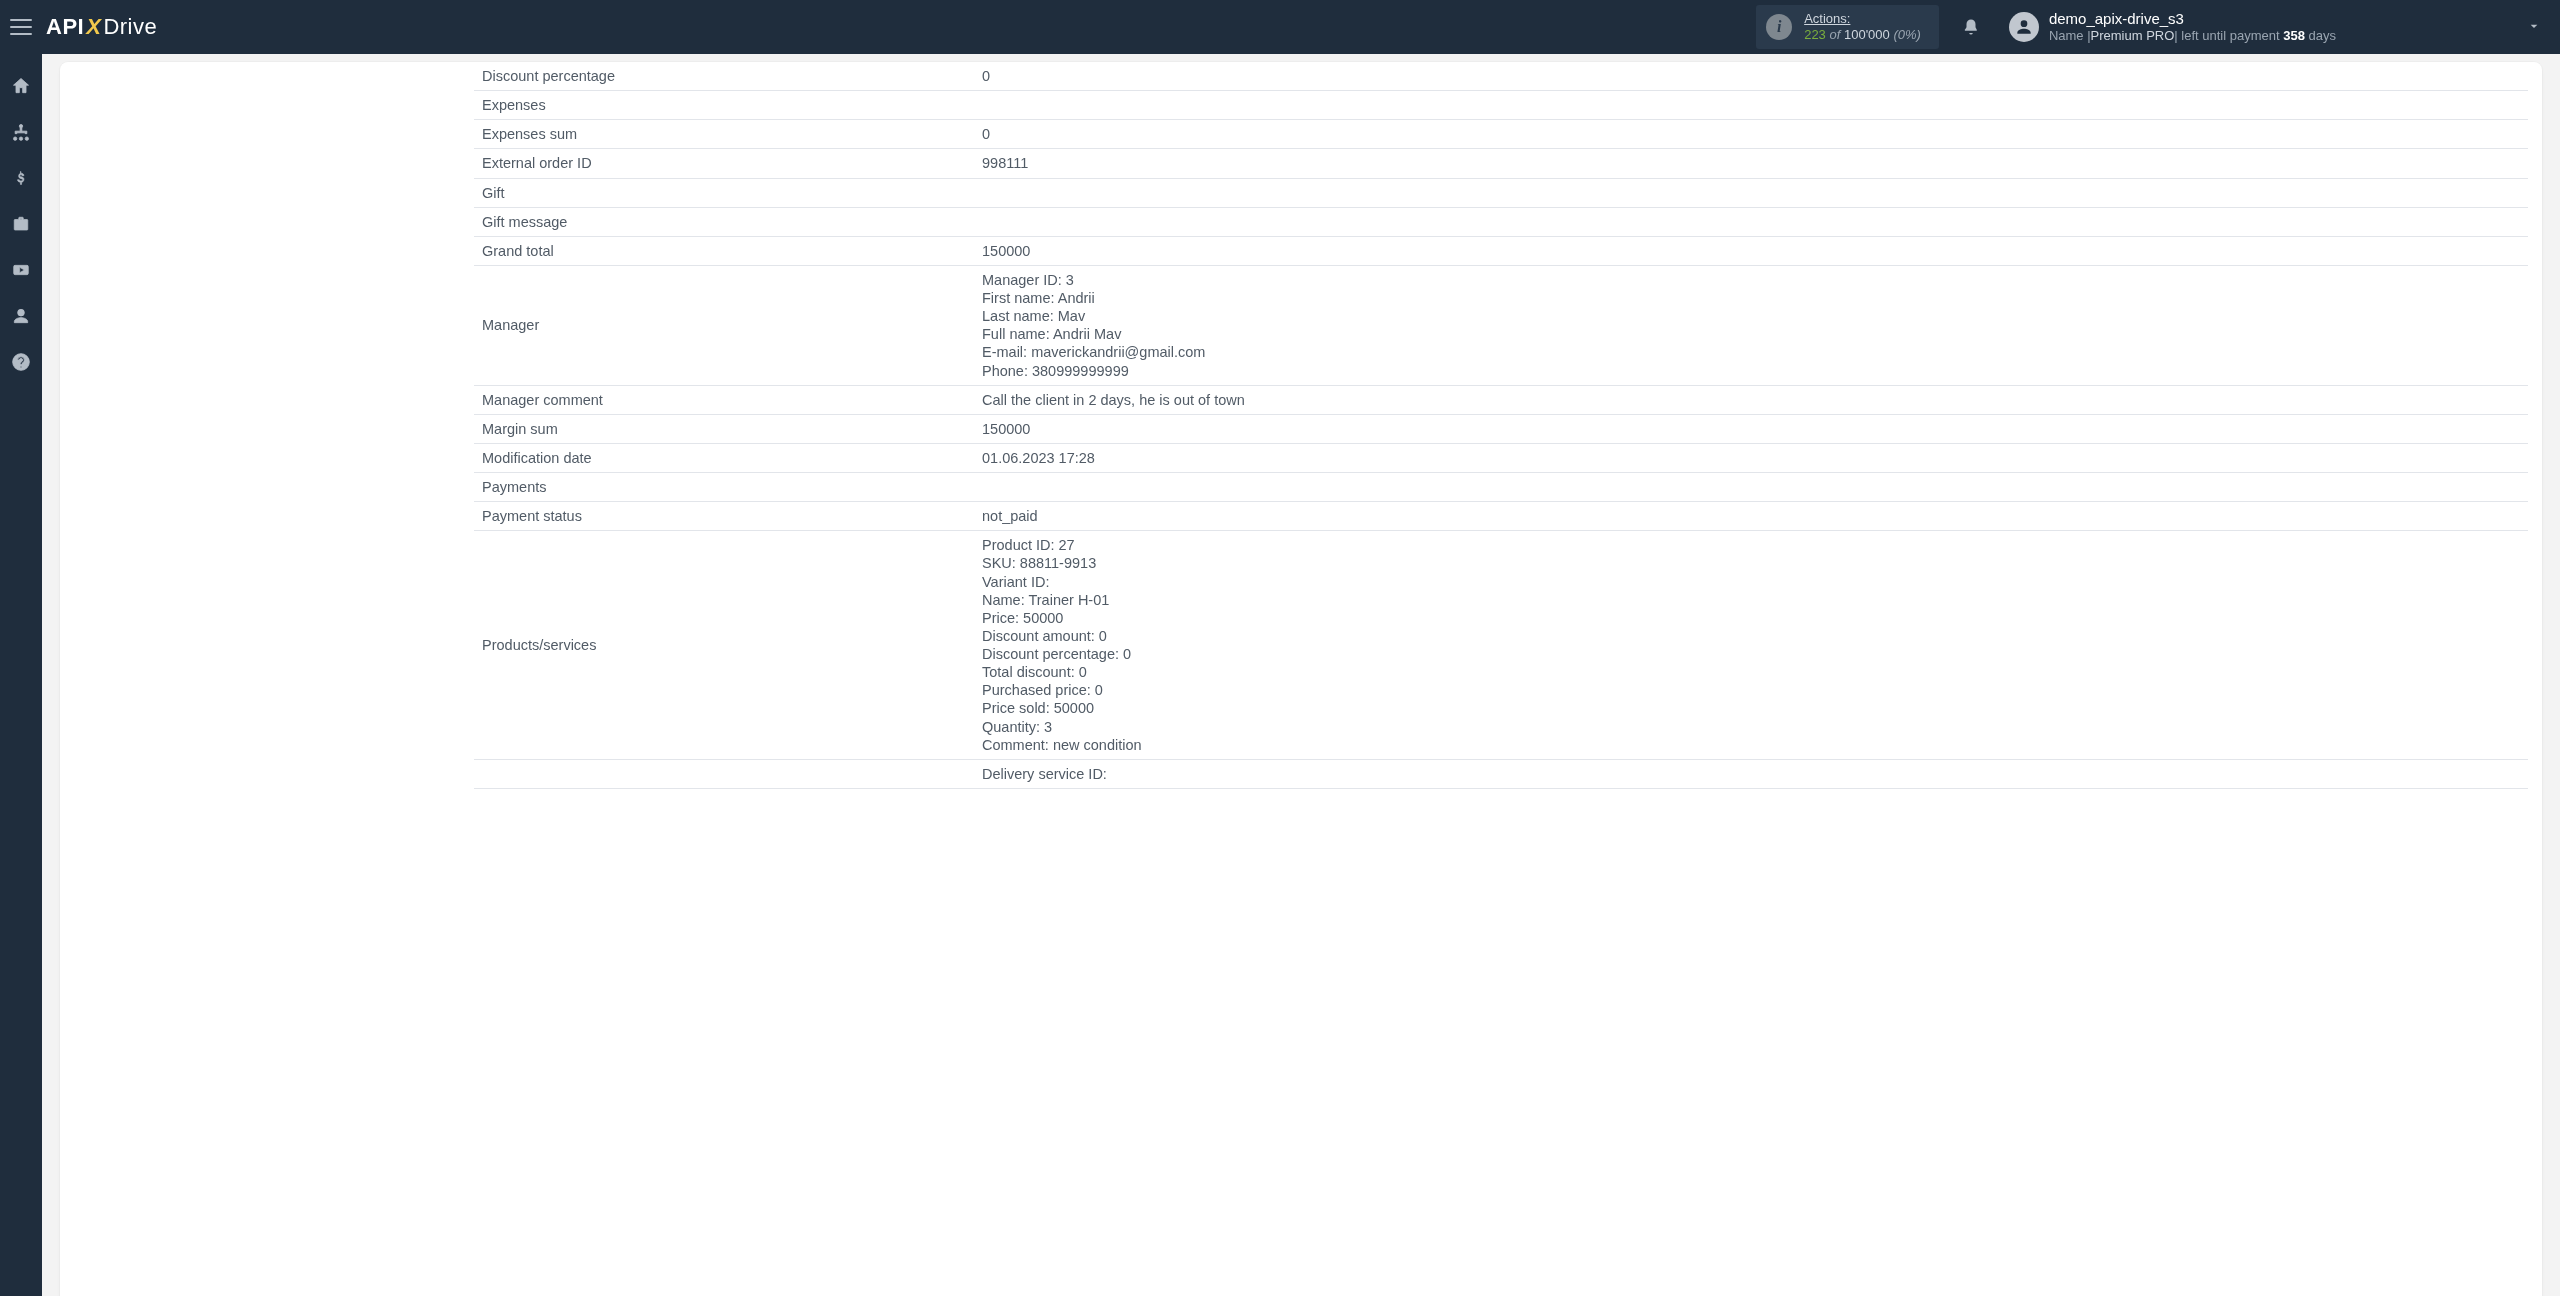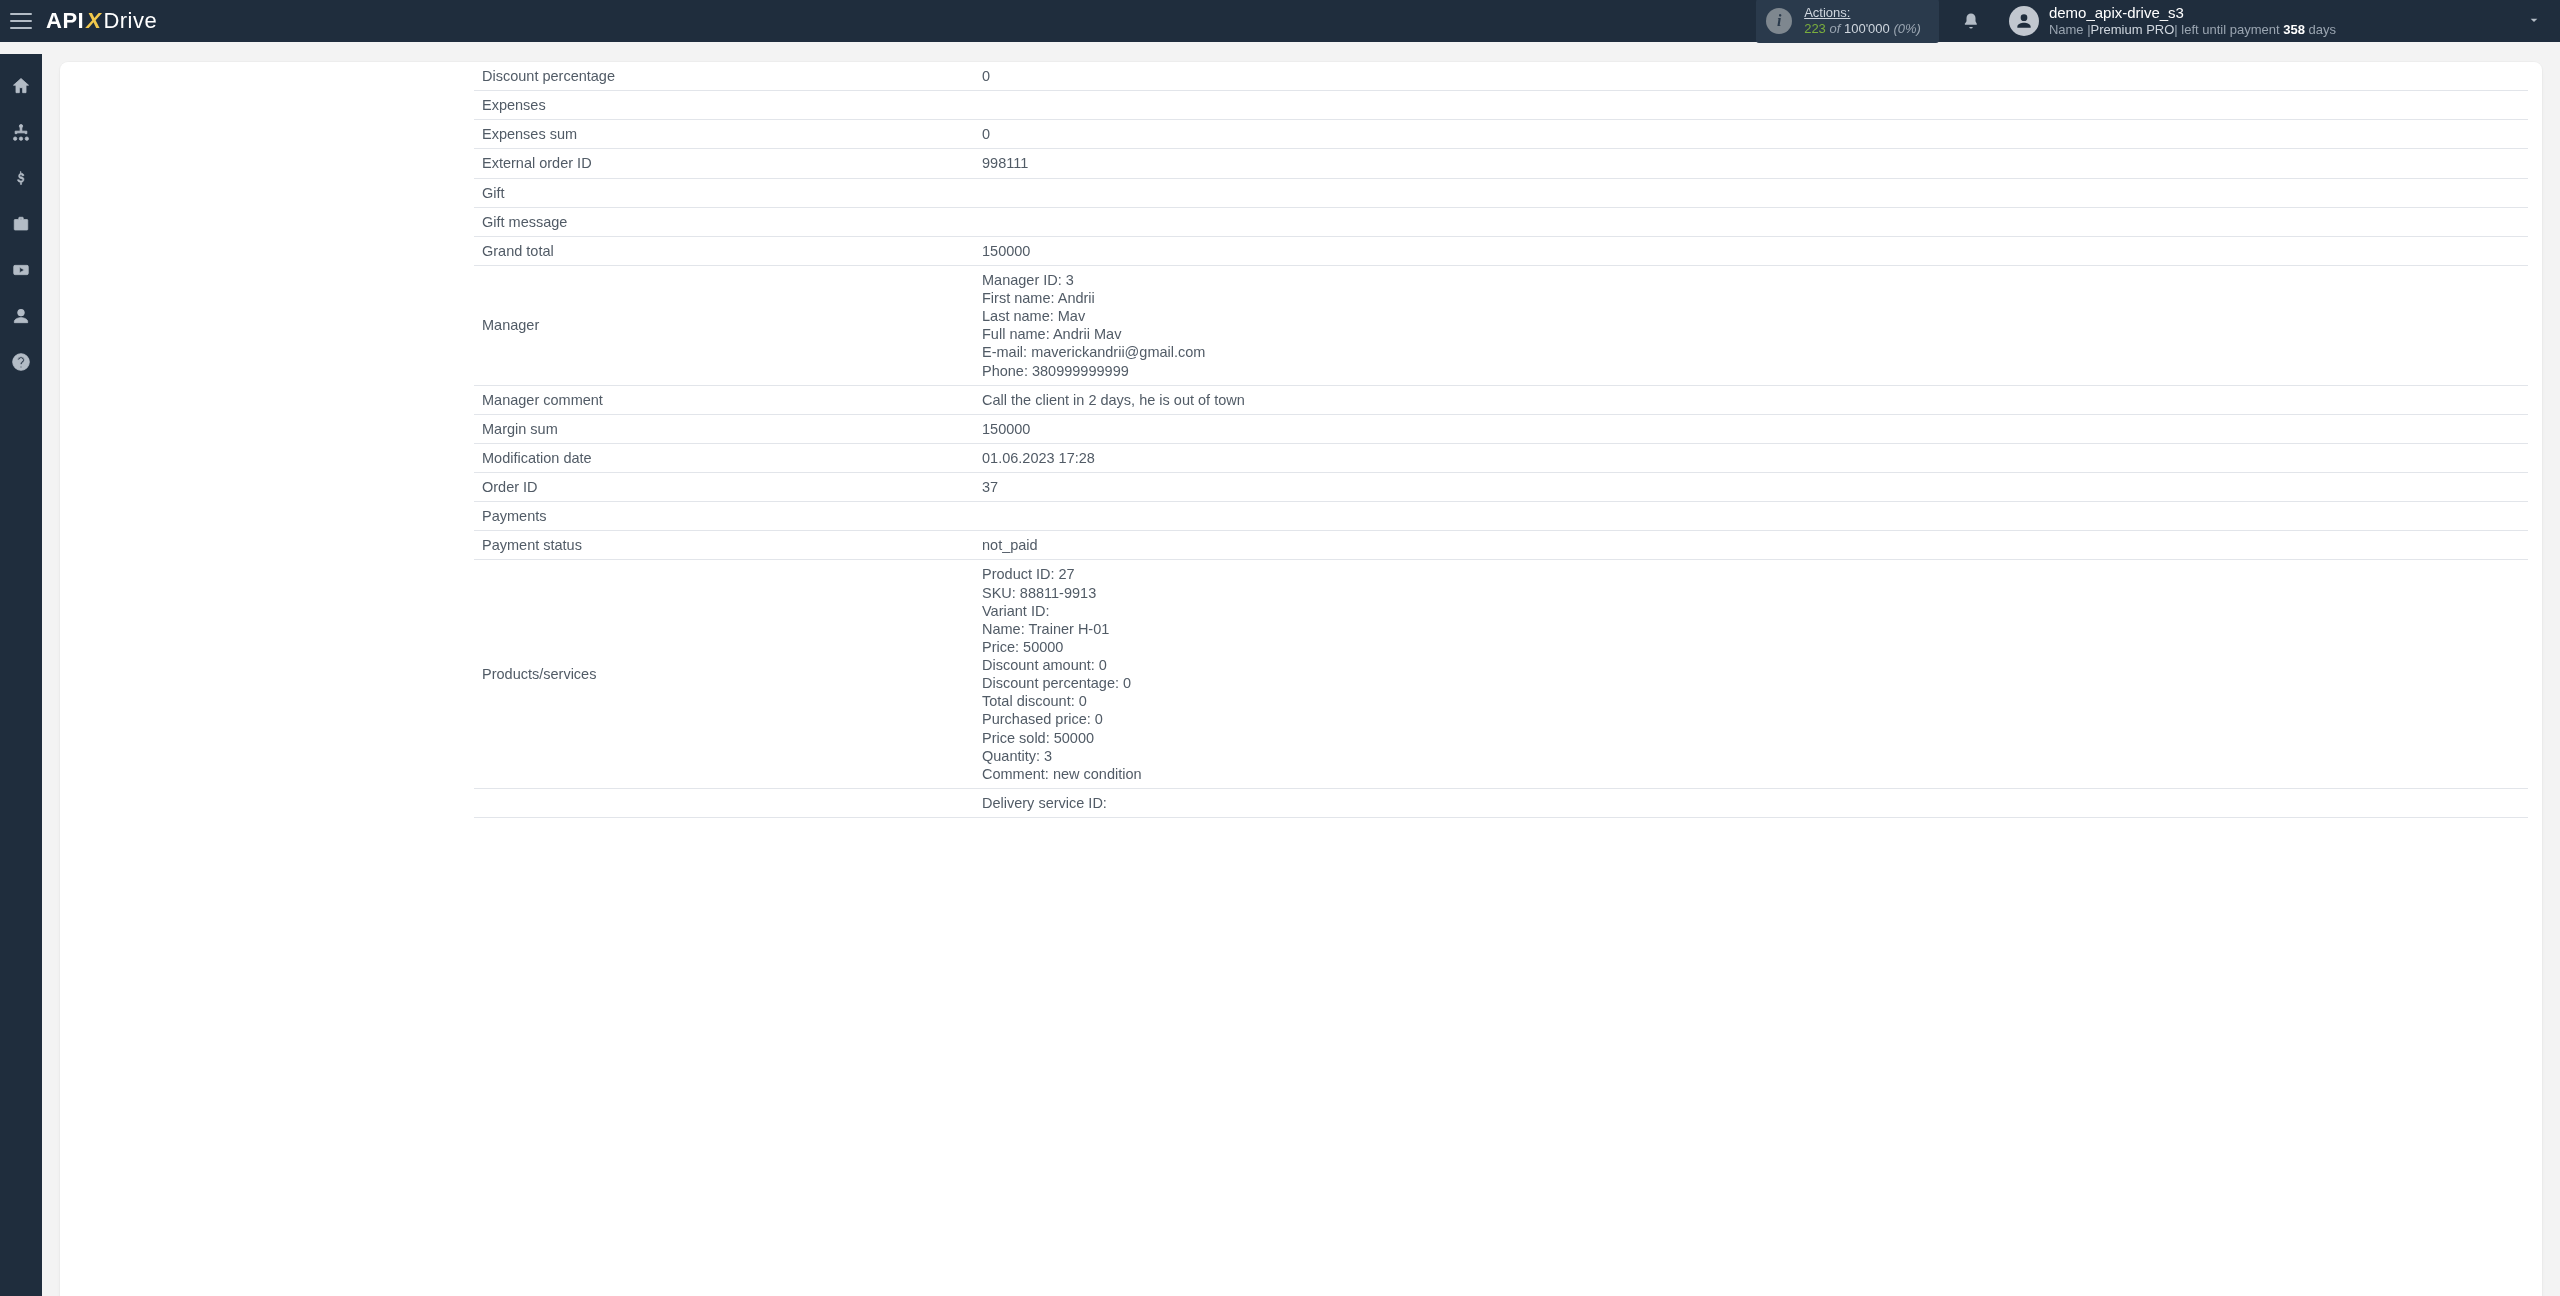--- a/index.html
+++ b/index.html
@@ -18,21 +18,21 @@
   *{box-sizing:border-box;}
   html,body{margin:0;padding:0;height:100%;}
   body{
     font-family:"Helvetica Neue",Arial,sans-serif;
     background:var(--page-bg);
     color:#333;
     font-size:14px;
   }
   
   .header{
-    position:fixed;top:0;left:0;right:0;height:42px;
+    position:fixed;top:0;left:0;right:0;height:54px;
     background:var(--header-bg);
     display:flex;align-items:center;
     padding:0 18px 0 10px;
     z-index:100;
   }
   .hamburger{width:22px;height:16px;display:flex;flex-direction:column;justify-content:space-between;cursor:pointer;margin-right:14px;}
   .hamburger span{display:block;height:2px;background:var(--icon);border-radius:1px;}
   .logo{display:flex;align-items:center;font-size:22px;font-weight:700;color:#fff;letter-spacing:.5px;}
   .logo .api{color:#fff;}
   .logo .x{color:var(--yellow);font-style:italic;margin:0 2px;font-weight:800;}
@@ -241,24 +241,20 @@
               </tr>
               <tr>
                 <td class="label">Margin sum</td>
                 <td class="value">150000</td>
               </tr>
               <tr>
                 <td class="label">Modification date</td>
                 <td class="value">01.06.2023 17:28</td>
               </tr>
               <tr>
-                <td class="label">Order ID</td>
-                <td class="value">37</td>
-              </tr>
-              <tr>
                 <td class="label">Payments</td>
                 <td class="value"></td>
               </tr>
               <tr>
                 <td class="label">Payment status</td>
                 <td class="value">not_paid</td>
               </tr>
               <tr>
                 <td class="label">Products/services</td>
                 <td class="value">Product ID: 27

